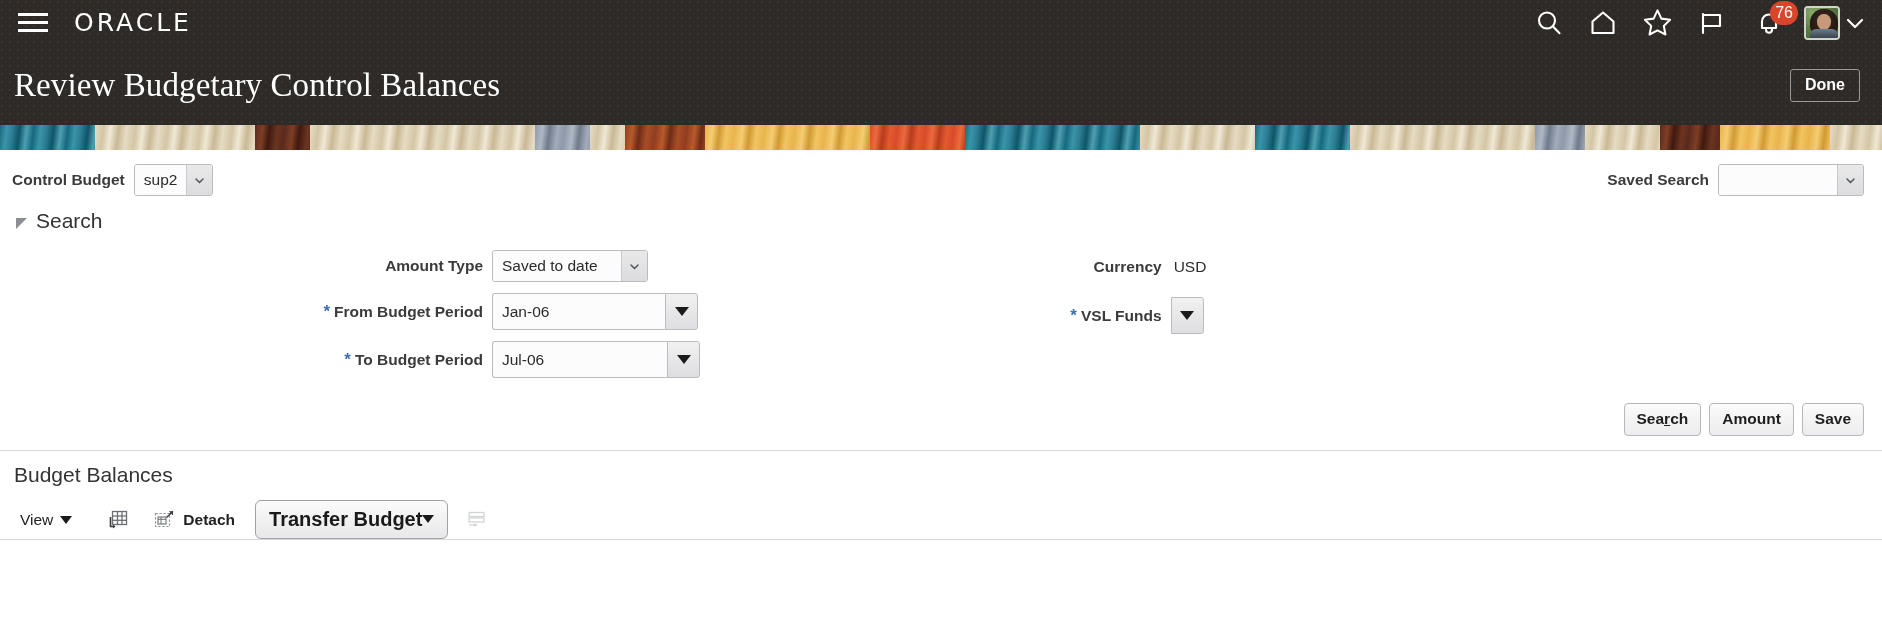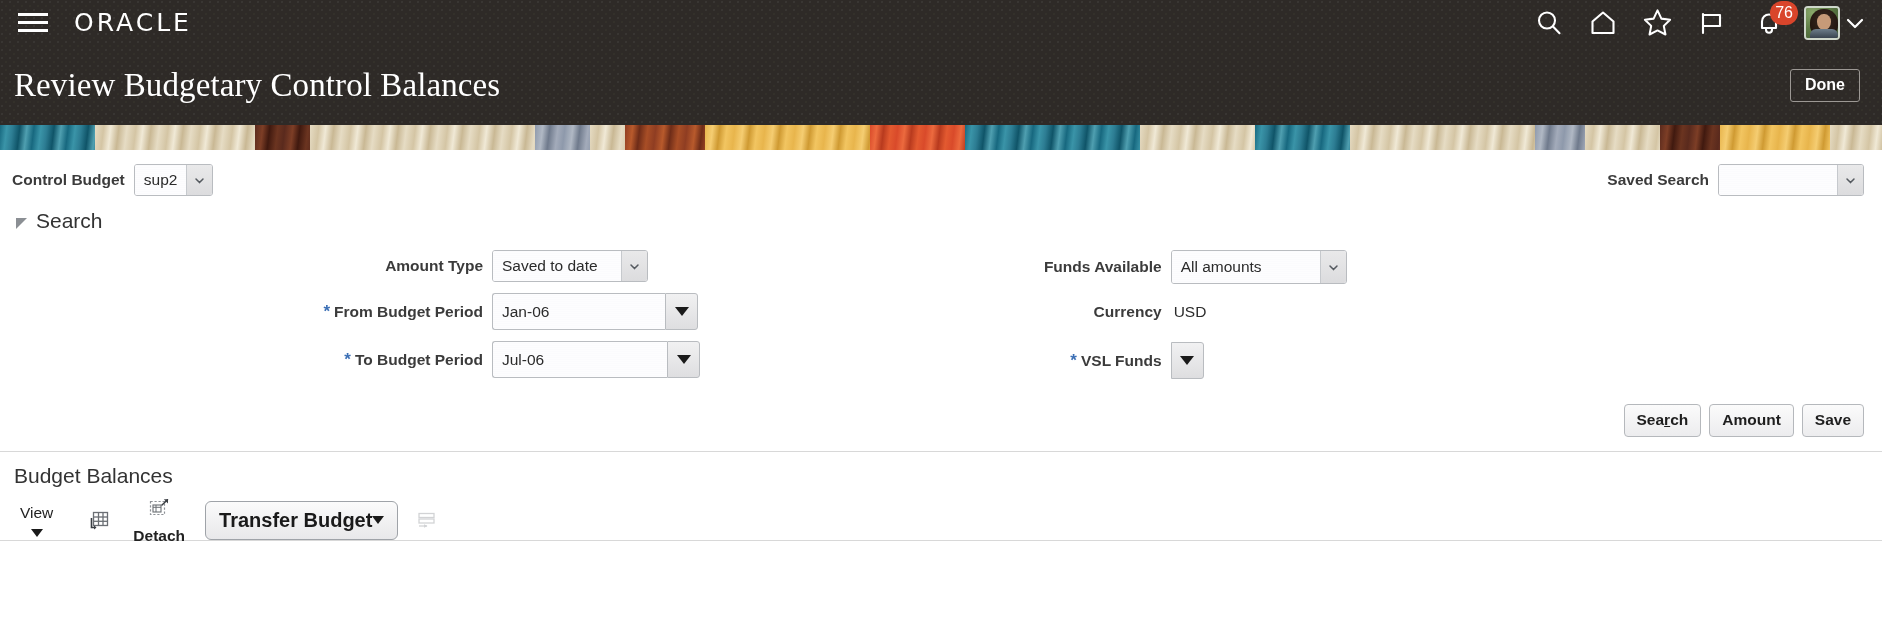--- a/index.html
+++ b/index.html
@@ -373,21 +373,20 @@
     height: 52px;
   }
   .tb-item {
     display: flex; align-items: center;
     gap: 7px;
     cursor: pointer;
     padding: 4px 6px;
     font-size: 15.5px;
     color: #222222;
     white-space: nowrap;
-    flex-direction: column;
   }
   .tb-view { margin-right: 22px; }
   .tb-icon-btn {
     display: flex; align-items: center; justify-content: center;
     width: 34px; height: 30px;
     cursor: pointer;
     margin-right: 12px;
   }
   .tb-detach { font-weight: bold; margin-right: 14px; }
   .tb-detach .lbl { font-weight: bold; font-size: 15.5px; }
@@ -586,31 +585,20 @@
             <span class="lov-input" style="flex:1 1 auto;">Jul-06</span>
             <span class="lov-btn">
               <span class="caret-down-solid"></span>
             </span>
           </span>
         </div>
       </div>
 
       <div class="col-right">
 
-        <div class="frow">
-          <span class="f-label">Funds Available</span>
-          <span class="adf-select" style="width:176px; height:34px;">
-            <span class="sel-text" style="flex:1 1 auto;">All amounts</span>
-            <span class="sel-arrow">
-              <svg class="caret-mini" width="13" height="13" viewBox="0 0 13 13" fill="none" stroke="#555a60" stroke-width="1.5" stroke-linecap="round" stroke-linejoin="round">
-                <polyline points="3,5 6.5,8.6 10,5"></polyline>
-              </svg>
-            </span>
-          </span>
-        </div>
 
         <div class="frow" style="height:34px; margin-bottom:13px;">
           <span class="f-label">Currency</span>
           <span class="readonly-val">USD</span>
         </div>
 
         <div class="frow">
           <span class="f-label">
             <span class="req-star">*</span>
             <span>VSL Funds</span>

